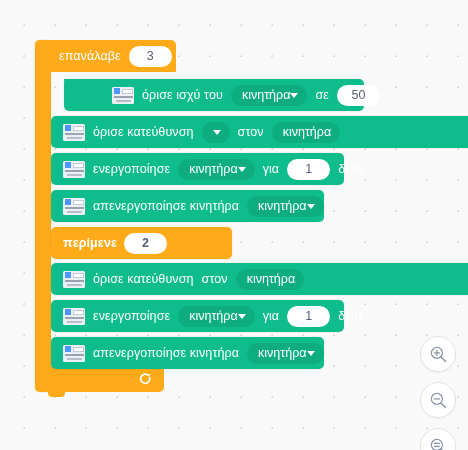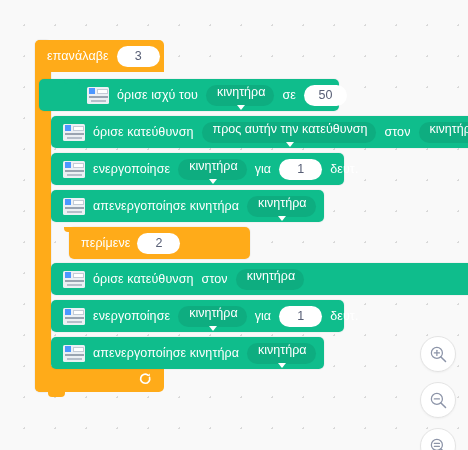--- a/index.html
+++ b/index.html
@@ -18,21 +18,21 @@
   
   .c-block{
     position:absolute;
     background:#ffab19;
     border-radius:5px;
     box-shadow:0 0 0 1px rgba(0,0,0,0.04);
   }
   .c-head{
     position:absolute;left:0;top:0;height:32px;
     background:#ffab19;border-radius:5px 5px 0 0;
-    display:flex;align-items:center;padding-left:12px;gap:8px;
+    display:flex;align-items:center;padding-left:24px;gap:8px;
   }
   .c-foot{
     position:absolute;left:0;height:26px;background:#ffab19;
     border-radius:0 0 5px 5px;display:flex;align-items:center;
     justify-content:flex-end;padding-right:12px;
   }
   
   .notch{position:absolute;width:17px;height:5px;border-radius:0 0 4px 4px;}
 
   
@@ -43,23 +43,23 @@
   }
   
   .o-block{
     position:absolute;height:32px;background:#ffab19;border-radius:5px;
     display:flex;align-items:center;padding:0 12px;gap:7px;
     box-shadow:0 0 0 1px rgba(0,0,0,0.03);
   }
 
   
   .pill{
-    display:inline-flex;align-items:center;gap:6px;
+    display:inline-flex;align-items:center;
     background:#0ead80;border-radius:13px;height:21px;padding:0 9px 0 11px;
-    color:#fff;font-size:12.5px;white-space:nowrap;flex-direction:column;
+    color:#fff;font-size:12.5px;white-space:nowrap;
   }
   .caret{width:0;height:0;border-left:4.5px solid transparent;border-right:4.5px solid transparent;border-top:5px solid #fff;display:inline-block;}
 
   
   .num{
     display:inline-flex;align-items:center;justify-content:center;
     background:#ffffff;border-radius:13px;min-width:27px;height:21px;
     padding:0 8px;color:#575e75;font-size:12.5px;
   }
 
@@ -100,21 +100,21 @@
   <div class="notch" style="left:48px;top:40px;background:#ffab19;"></div>
 
   <div class="c-foot" style="left:35px;top:366px;width:117px;">
     <svg class="loop-arrow" viewBox="0 0 16 16">
       <path d="M13.2 6.2a5.2 5.2 0 1 1-2.2-2.9" fill="none" stroke="#ffffff" stroke-width="1.9" stroke-linecap="round"></path>
       <path d="M13.6 1.8l-.3 3.1-3-.6z" fill="#ffffff"></path>
     </svg>
   </div>
   <div class="notch" style="left:48px;top:392px;background:#ffab19;"></div>
 
-  <div class="g-block" style="left:39px;top:79px;width:240px;padding-left:48px;">
+  <div class="g-block" style="left:64px;top:79px;width:240px;padding-left:48px;">
     <span class="ext-icon">
       <i class="scr"></i>
         <i class="keys"></i>
         <i class="bar"></i>
         <i class="foot"></i>
     </span>
     <span class="label">όρισε ισχύ του</span>
     <span class="pill">
       <span>κινητήρα</span>
       <span class="caret"></span>
@@ -126,21 +126,20 @@
 
   <div class="g-block" style="left:51px;top:116px;width:404px;">
     <span class="ext-icon">
       <i class="scr"></i>
         <i class="keys"></i>
         <i class="bar"></i>
         <i class="foot"></i>
     </span>
     <span class="label">όρισε κατεύθυνση</span>
     <span class="pill">
-      <span>προς αυτήν την κατεύθυνση</span>
       <span class="caret"></span>
     </span>
     <span class="label">στον</span>
     <span class="pill">
       <span>κινητήρα</span>
 
     </span>
   </div>
   <div class="notch" style="left:64px;top:116px;background:#0fbd8c;"></div>
 
@@ -170,21 +169,21 @@
         <i class="foot"></i>
     </span>
     <span class="label">απενεργοποίησε κινητήρα</span>
     <span class="pill">
       <span>κινητήρα</span>
       <span class="caret"></span>
     </span>
   </div>
   <div class="notch" style="left:64px;top:190px;background:#0fbd8c;"></div>
 
-  <div class="o-block" style="left:69px;top:227px;width:157px;">
+  <div class="o-block" style="left:51px;top:227px;width:157px;font-weight:bold;">
     <span class="label">περίμενε</span>
     <span class="num">2</span>
   </div>
   <div class="notch" style="left:64px;top:227px;background:#ffab19;"></div>
 
   <div class="g-block" style="left:51px;top:263px;width:404px;">
     <span class="ext-icon">
       <i class="scr"></i>
         <i class="keys"></i>
         <i class="bar"></i>

